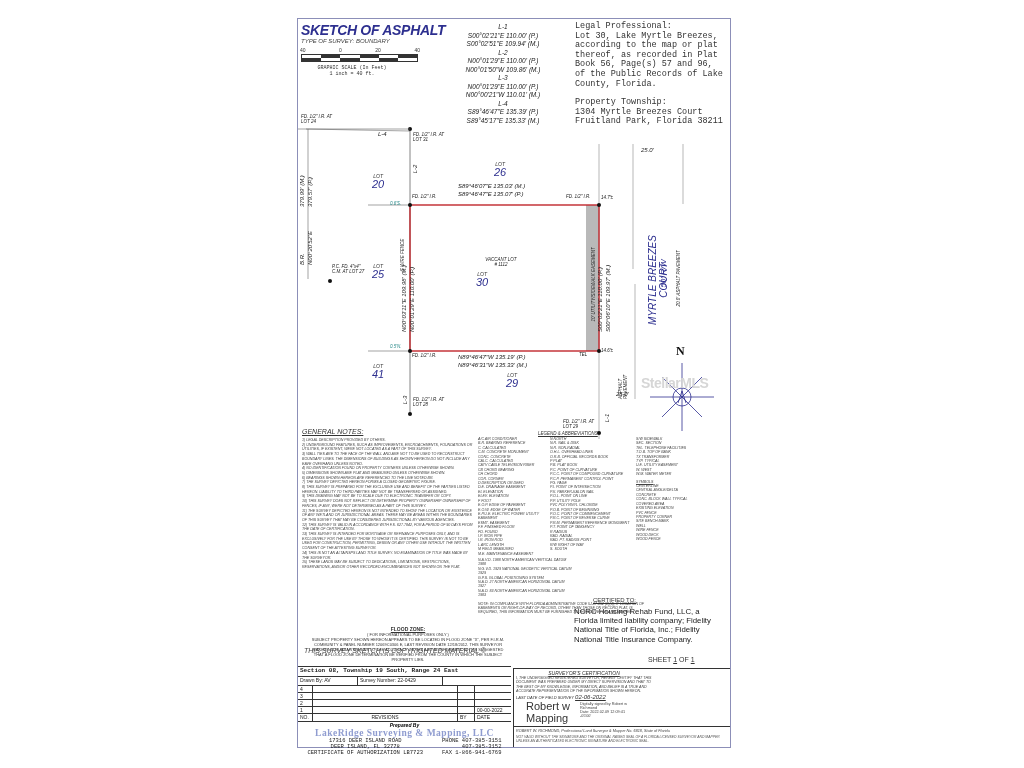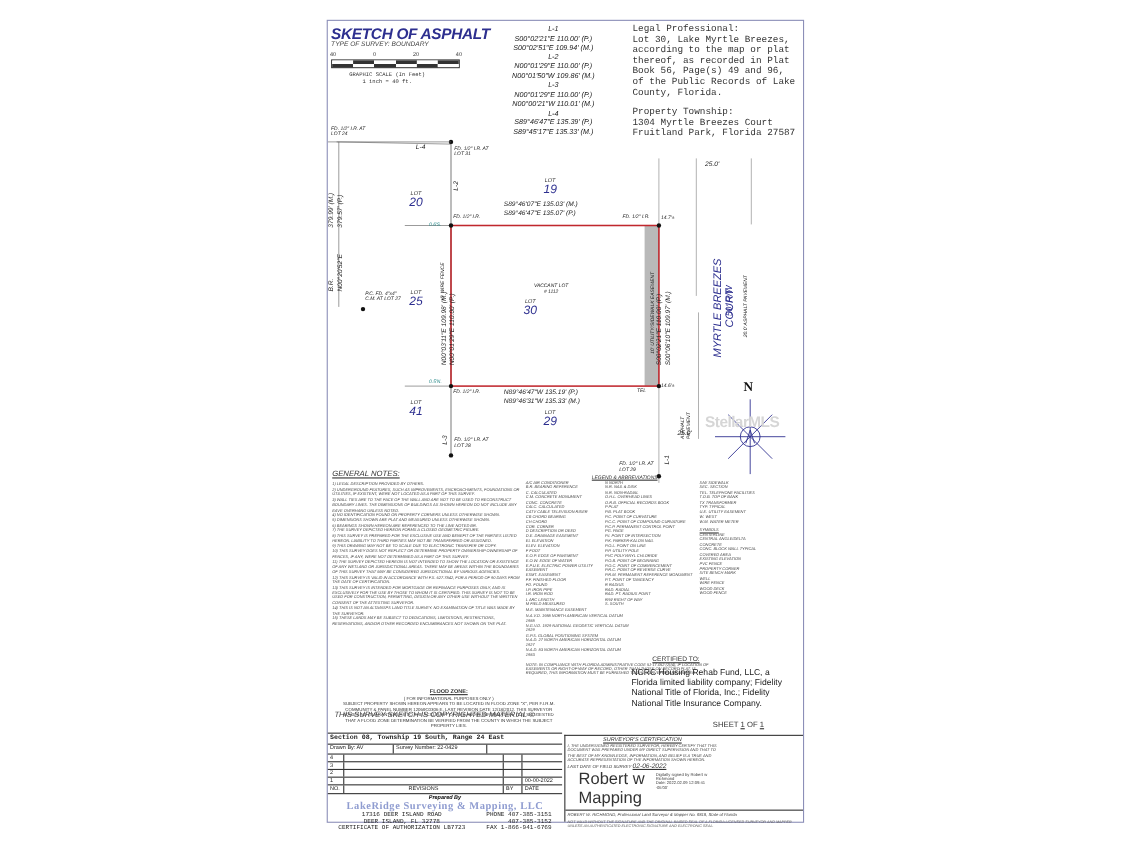--- a/index.html
+++ b/index.html
@@ -31,21 +31,21 @@
   .sheetno { left:350px; top:637px; font-size:7px; color:#333; }
   .titleblock { left:0px; top:647px; width:213px; height:80px; border-top:1px solid #333; }
   .tb-row { border-bottom:1px solid #333; font-size:5px; color:#222; display:flex; }
   .tb-row div { border-right:1px solid #333; padding:0 2px; }
   .prep { text-align:center; }
   .co-name { font-family:"Liberation Serif", serif; font-weight:bold; color:#8f9cd0; font-size:9.5px; letter-spacing:0.5px; }
   .addr { font-family:"Liberation Mono", monospace; font-size:5.5px; line-height:6px; color:#222; }
   .survcert { left:215px; top:649px; width:216px; height:78px; border-top:1px solid #333; border-left:1px solid #333; }
   .sc-title { font-size:5px; font-style:italic; text-decoration:underline; color:#333; text-align:center; padding-top:1px; width:140px; }
   .sc-body { font-size:3.6px; line-height:4.4px; font-style:italic; color:#444; width:140px; padding-left:2px; }
-  .sig { font-size:15px; color:#333; }
+  .sig { font-size:11px; color:#333; }
   .watermark { left:343px; top:356px; font-size:14px; color:#d6d6d6; font-weight:bold; letter-spacing:-0.5px; }
 </style>
 </head>
 <body>
 
 <div class="sheet">
 
   <div class="abs title">SKETCH OF ASPHALT</div>
   <div class="abs subtitle">TYPE OF SURVEY: BOUNDARY</div>
   <div class="abs scale-nums">
@@ -78,23 +78,23 @@
     <div>N00°01'29"E   110.00' (P.)</div>
     <div>N00°00'21"W   110.01' (M.)</div>
     <div>L-4</div>
     <div>S89°46'47"E   135.39' (P.)</div>
     <div>S89°45'17"E   135.33' (M.)</div>
   </div>
 
   <div class="abs legal"><div>Legal Professional:</div><div>Lot 30, Lake Myrtle Breezes,
 according to the map or plat
 thereof, as recorded in Plat
-Book 56, Page(s) 49 and 96,
+Book 56, Page(s) 57 and 96,
 of the Public Records of Lake
-County, Florida.</div><div style="height:9px"></div><div>Property Township:</div><div>1304 Myrtle Breezes Court</div><div>Fruitland Park, Florida 27587</div></div>
+County, Florida.</div><div style="height:9px"></div><div>Property Township:</div><div>1304 Myrtle Breezes Court</div><div>Fruitland Park, Florida 38211</div></div>
 
   <svg class="abs" style="left:0;top:0" width="432" height="420">
 
     <line x1="112" y1="112" x2="112" y2="395" stroke="#666" stroke-width="0.8"></line>
 
     <line x1="8" y1="110" x2="112" y2="112" stroke="#666" stroke-width="0.6"></line>
 
     <line x1="10" y1="110" x2="10" y2="260" stroke="#666" stroke-width="0.6"></line>
 
     <line x1="70" y1="186" x2="112" y2="186" stroke="#666" stroke-width="0.6"></line>
@@ -149,35 +149,35 @@
   <div class="abs tiny" style="left:92px;top:182px;color:#2a8a8a">0.6'S.</div>
   <div class="abs tiny" style="left:92px;top:325px;color:#2a8a8a">0.5'N.</div>
   <div class="abs tiny" style="left:281px;top:333px">TEL</div>
 
   <div class="abs lotlbl" style="left:74px;top:154px">
       <span class="small">LOT</span>
       <span class="num">20</span>
     </div>
   <div class="abs lotlbl" style="left:196px;top:142px">
       <span class="small">LOT</span>
-      <span class="num">19</span>
+      <span class="num">26</span>
     </div>
   <div class="abs lotlbl" style="left:74px;top:244px">
       <span class="small">LOT</span>
       <span class="num">25</span>
     </div>
   <div class="abs lotlbl" style="left:178px;top:252px">
       <span class="small">LOT</span>
       <span class="num">30</span>
     </div>
   <div class="abs lotlbl" style="left:74px;top:344px">
       <span class="small">LOT</span>
       <span class="num">41</span>
     </div>
-  <div class="abs lotlbl" style="left:196px;top:353px">
+  <div class="abs lotlbl" style="left:208px;top:353px">
       <span class="small">LOT</span>
       <span class="num">29</span>
     </div>
 
   <div class="abs tiny" style="left:183px;top:238px;text-align:center;width:40px">
       <div>VACCANT LOT</div>
       <div># 1112</div>
     </div>
 
   <div class="abs it" style="left:160px;top:163px;font-size:6px;line-height:8px">

